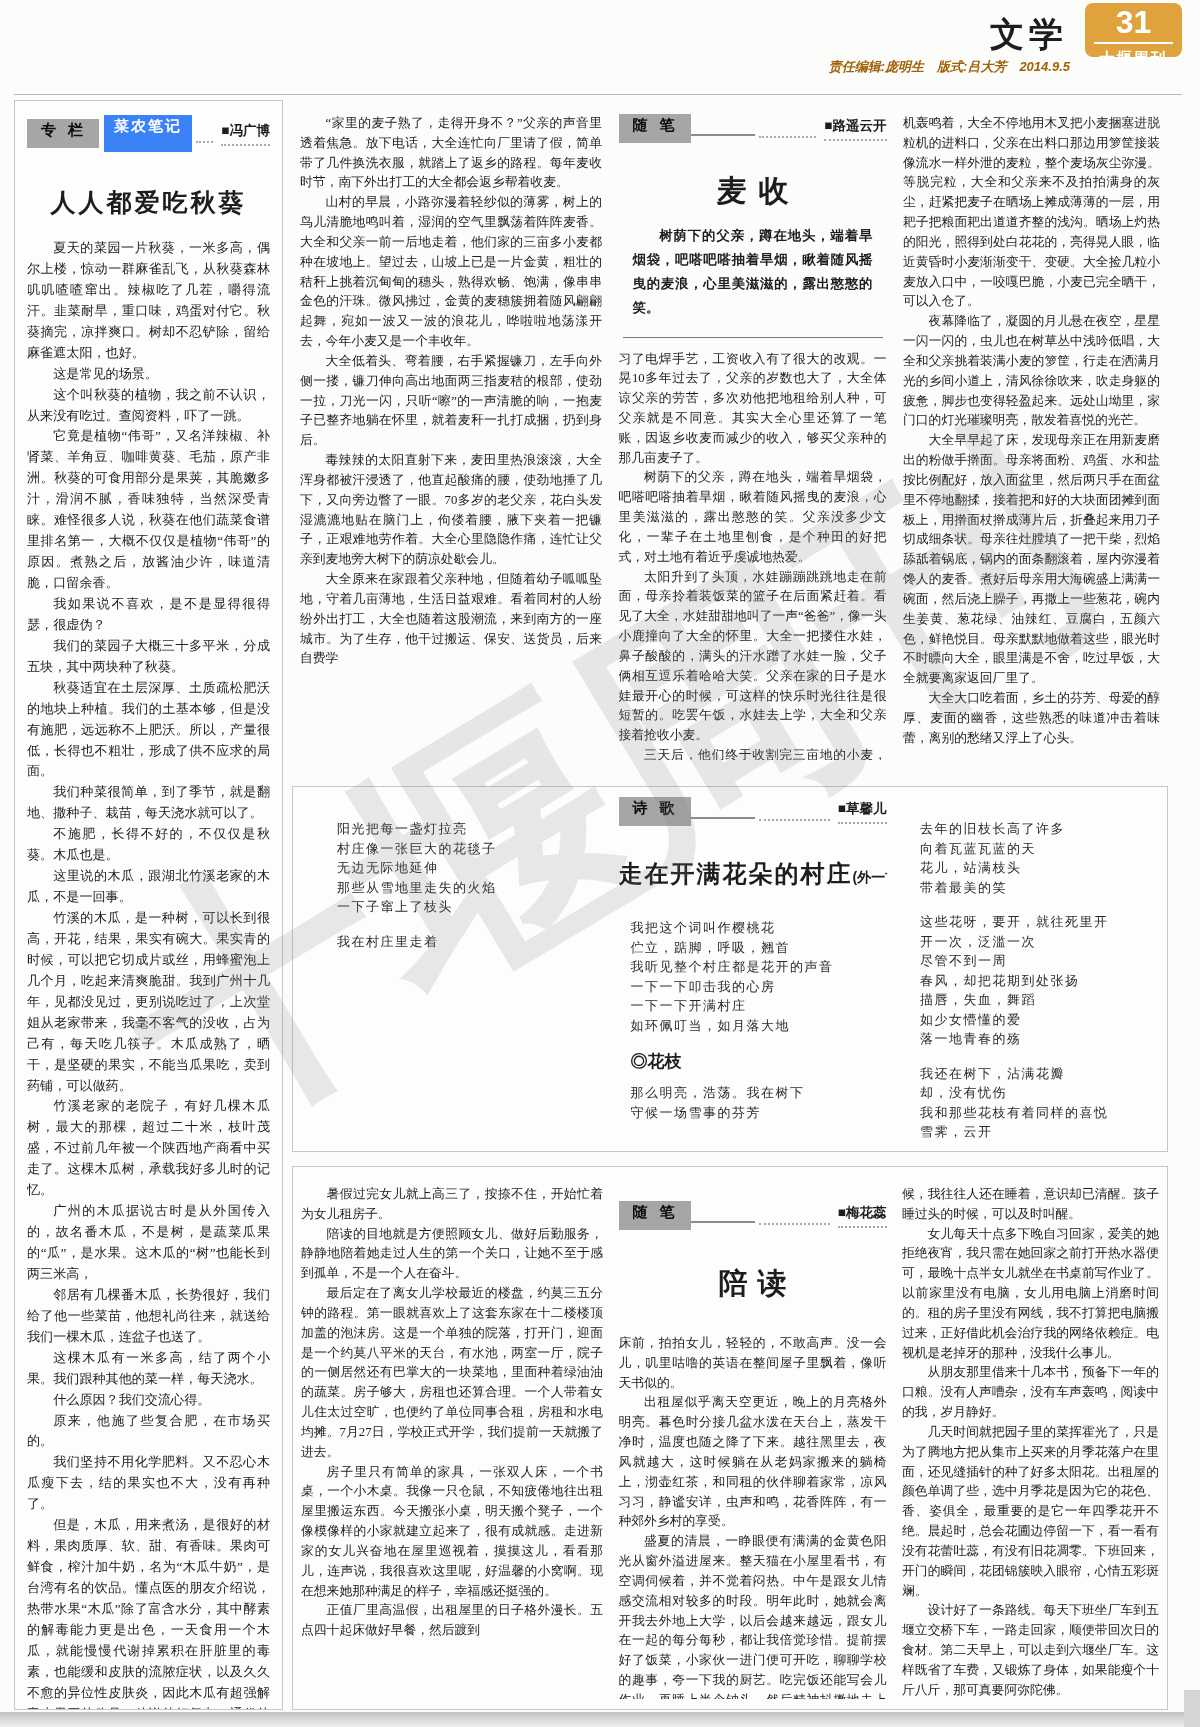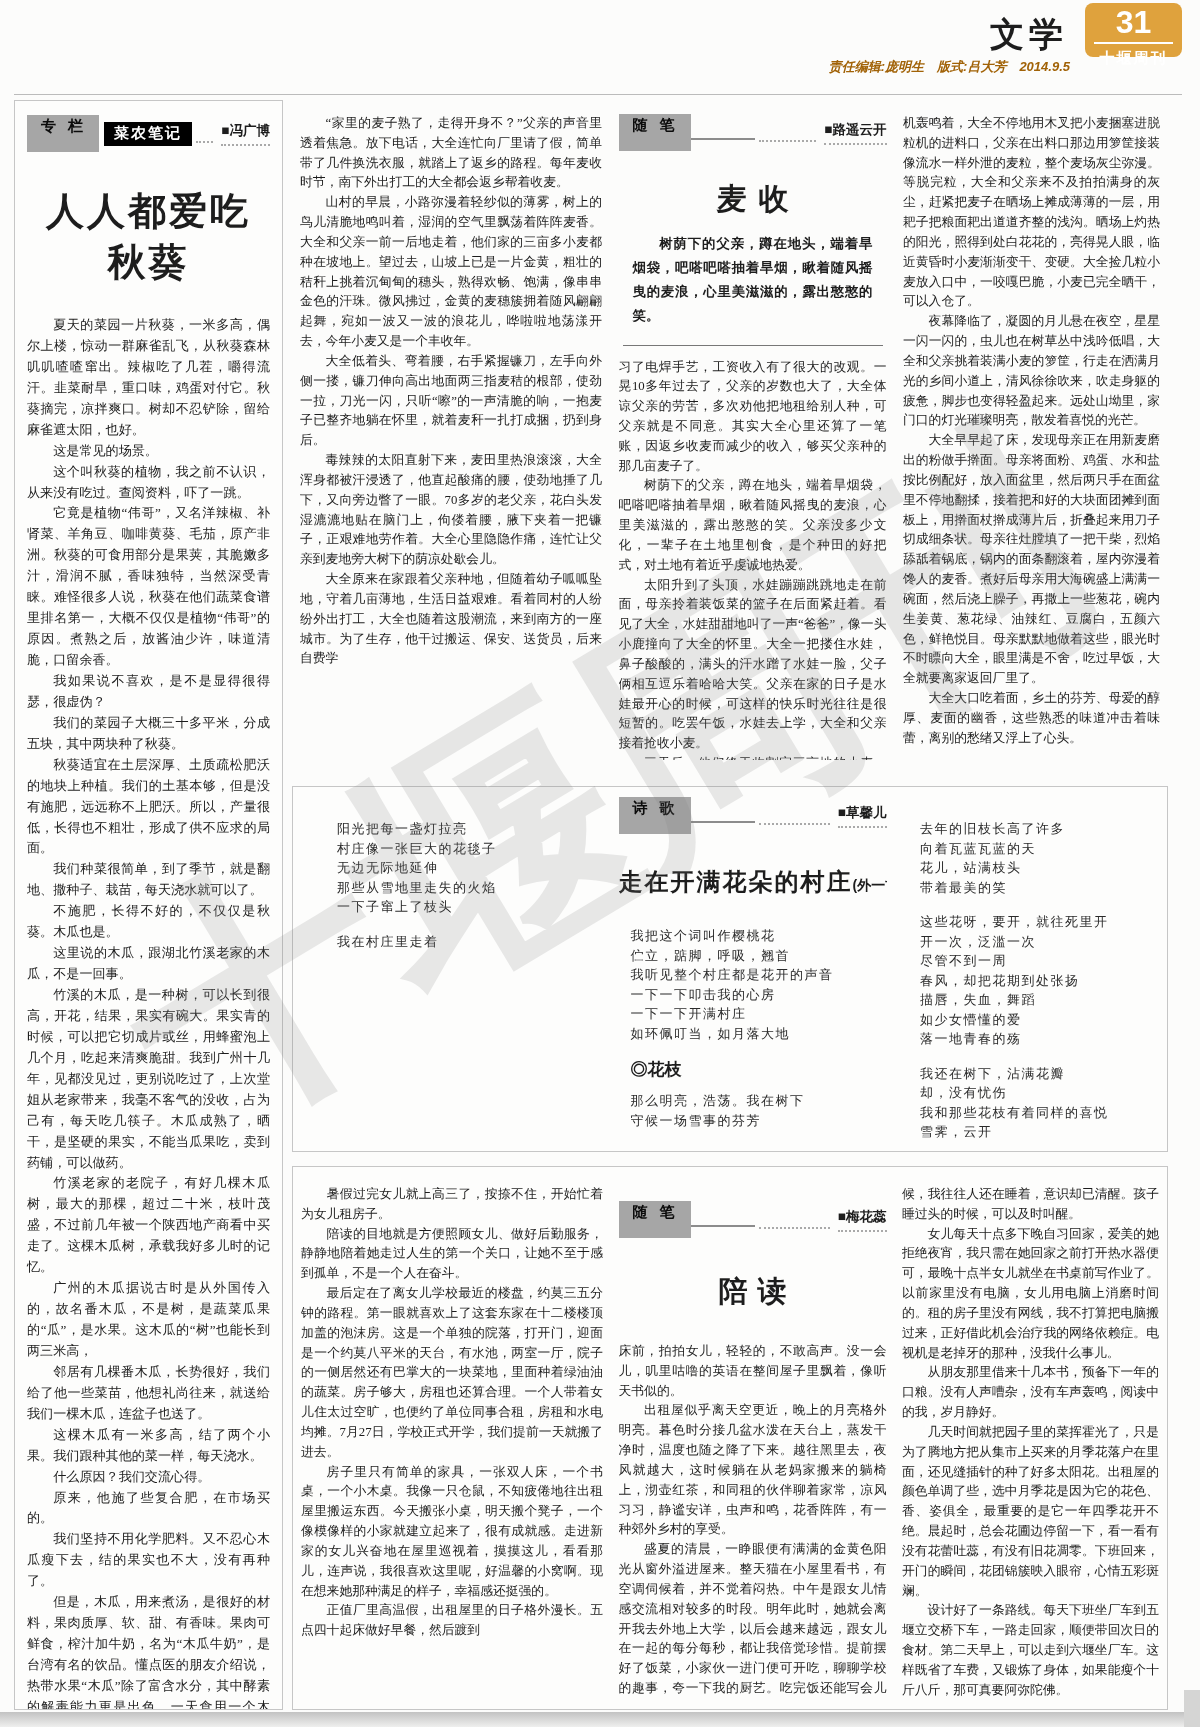--- a/index.html
+++ b/index.html
@@ -17,38 +17,38 @@
   .mh-badge { position:absolute; right:18px; top:3px; width:97px; height:54px;
     background:#dfa23d; border-radius:8px; color:#fff; text-align:center;
     font-family:"Liberation Sans",sans-serif; }
   .badge-num { font-size:32px; font-weight:bold; line-height:39px; border-bottom:2px solid #fff; margin:0 9px; }
   .badge-name { font-size:15px; font-weight:bold; line-height:27px; letter-spacing:2px; }
   .mh-rule { position:absolute; left:14px; right:18px; bottom:1px; border-bottom:1px solid #bbb; }
 
   
   .lblrow { display:flex; align-items:center; font-family:"Liberation Sans",sans-serif; }
   .lbl { background:#a6a6a6; color:#0b0b0b; font-weight:bold; font-size:15px;
-    padding:2px 4px 16px 14px; letter-spacing:12px; white-space:nowrap; }
-  .lbl-black { background:#000000; color:#fff; font-weight:bold; font-size:15px;
-    padding:2px 10px 3px; margin-left:5px; letter-spacing:2px; white-space:nowrap; }
+    padding:2px 4px 8px 14px; letter-spacing:12px; white-space:nowrap; }
+  .lbl-black { background:#3b82f6; color:#fff; font-weight:bold; font-size:15px;
+    padding:2px 10px 16px; margin-left:5px; letter-spacing:2px; white-space:nowrap; }
   .rl-solid { width:64px; height:13px; border-bottom:2px solid #8c8c8c; }
   .rl-dot { flex:1; height:17px; border-bottom:2px dotted #a9a9a9; margin:0 8px 0 4px; }
   .byline { font-weight:bold; font-size:13.5px; white-space:nowrap;
     font-family:"Liberation Sans",sans-serif; border-bottom:2px dotted #a9a9a9; padding-bottom:4px; }
 
   
   .para { margin:0; text-indent:2em; text-align:justify; font-size:12.8px; line-height:1.55; }
   .noind { text-indent:0; }
   .col { overflow:hidden; }
 
   
   .sidebar { position:absolute; left:14px; top:100px; width:269px; height:1610px;
     border:1px solid #c6c6c6; background:#fdfdfc; padding:14px 12px; box-sizing:border-box; overflow:hidden; }
-  .h-sidebar { font-family:"Liberation Sans",sans-serif; font-weight:bold; font-size:38px;
-    letter-spacing:3px; text-align:center; margin:34px 0 27px; }
+  .h-sidebar { font-family:"Liberation Sans",sans-serif; font-weight:bold; font-size:25px;
+    letter-spacing:3px; text-align:center; margin:34px 0 19px; }
   .sidebar .para { font-size:13.1px; line-height:1.6; }
 
   
   .sec { position:absolute; left:292px; width:876px; box-sizing:border-box; }
   .sec1 { top:104px; height:666px; }
   .sec2 { top:786px; height:366px; border:1px solid #c6c6c6; background:#fdfdfc; }
   .sec3 { top:1166px; height:544px; border:1px solid #c6c6c6; background:#fdfdfc; }
   .cols { display:flex; justify-content:space-between; height:100%; padding:10px 8px; box-sizing:border-box; }
   .c-w1 { width:302px; } .c-w2 { width:268px; } .c-w3 { width:257px; }
 

